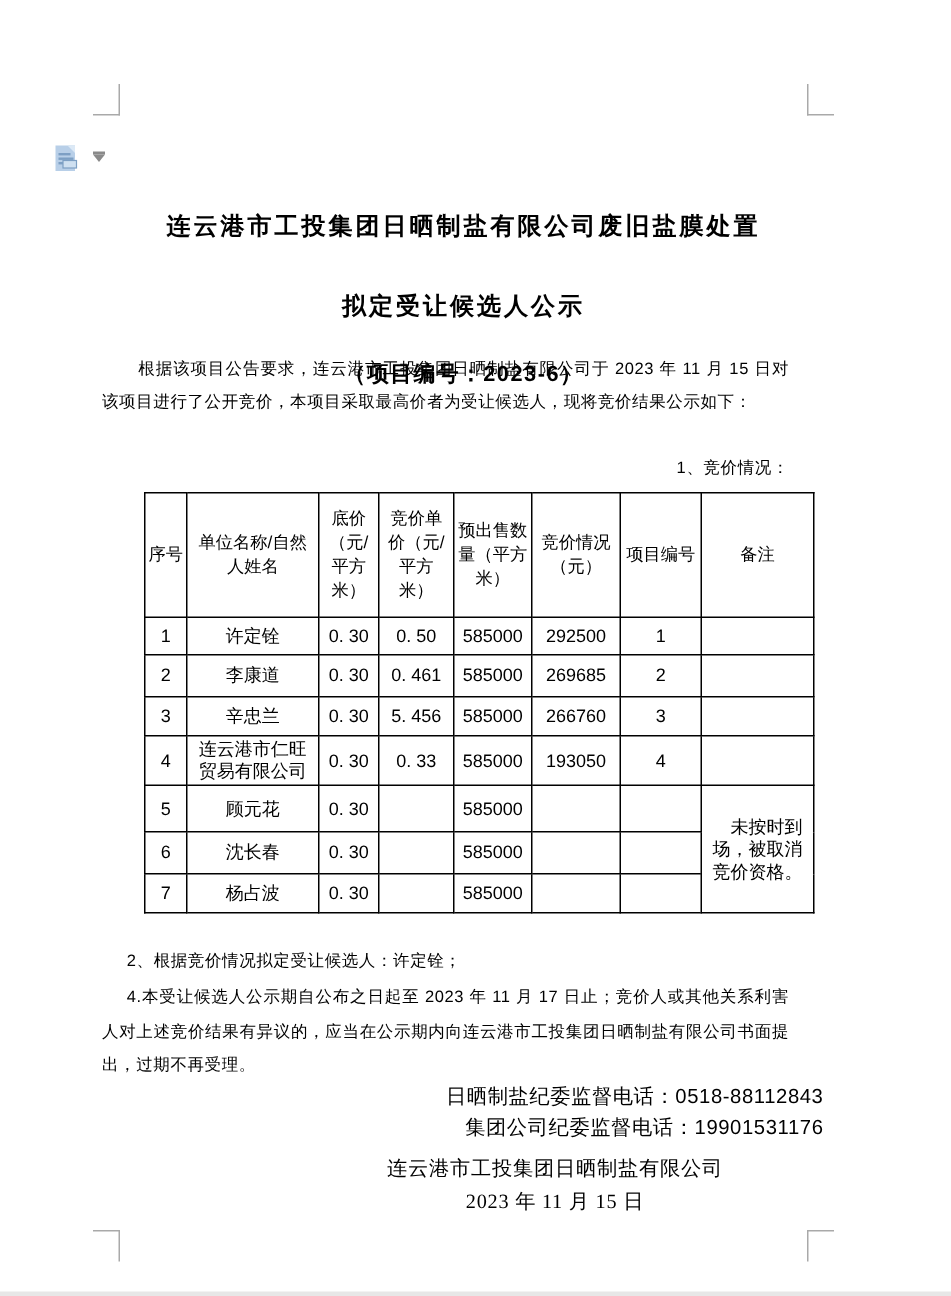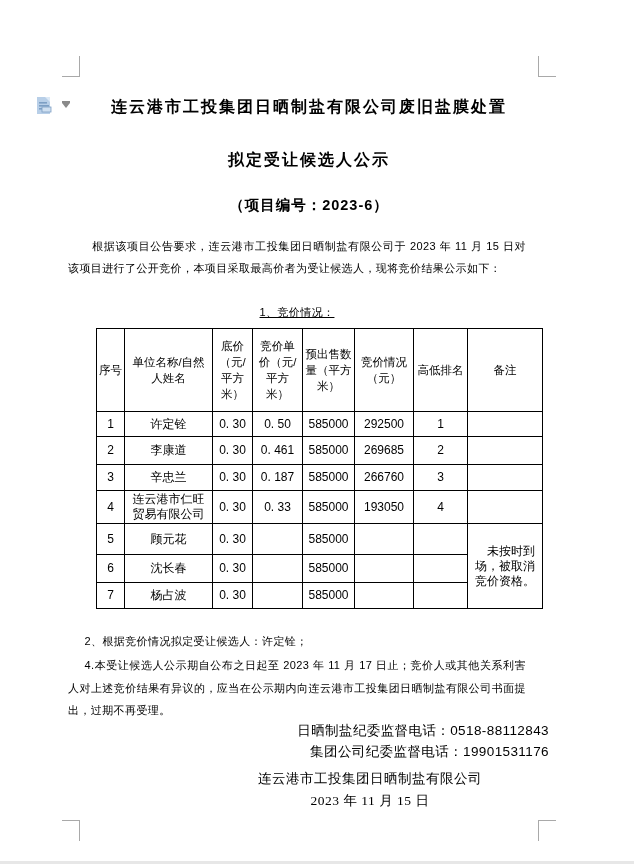--- a/index.html
+++ b/index.html
@@ -15,28 +15,28 @@
     border-top:5px solid #8a8a8a;}
   .paste-caret::before{content:"";position:absolute;left:-4px;top:-7px;width:8px;height:1.5px;background:#8a8a8a;}
 
   
   .mark{width:17px;height:20px;border:0 solid #a9a9a9;}
   .mark.tl{left:62px;top:56px;border-right-width:1px;border-bottom-width:1px;}
   .mark.tr{left:538px;top:56px;border-left-width:1px;border-bottom-width:1px;}
   .mark.bl{left:62px;top:820px;border-right-width:1px;border-top-width:1px;}
   .mark.br{left:538px;top:820px;border-left-width:1px;border-top-width:1px;}
 
-  .title{left:79px;width:460px;text-align:center;font-weight:bold;font-size:16px;letter-spacing:2px;}
+  .title{left:79px;width:460px;text-align:center;font-weight:bold;font-size:16px;letter-spacing:2px;margin-top:44px;}
   .t1{top:97px;}
   .t2{top:150px;}
   .proj{top:196px;font-size:14.5px;letter-spacing:1px;}
 
   .para{left:68px;width:458px;font-size:11px;line-height:22px;text-align:justify;letter-spacing:0.4px;}
   .p1{top:235px;text-indent:2.2em;}
-  .sec1{top:301px;text-align:center;text-decoration:underline;}
+  .sec1{top:301px;text-align:right;}
   .p2{top:630px;text-indent:1.5em;}
   .p3{top:654px;text-indent:1.5em;line-height:22.5px;}
   .phone{left:91px;top:722px;font-size:13.5px;letter-spacing:0.4px;text-align:right;width:458px;}
   .phone2{top:743px;}
   .sig{left:145px;top:770px;width:450px;text-align:center;font-size:13.5px;letter-spacing:0.5px;font-family:Liberation Serif, serif;}
   .date{top:792px;}
 
   table.bid{position:absolute;left:96px;top:328px;border-collapse:collapse;table-layout:fixed;}
   table.bid td,table.bid th{border:1px solid #000;text-align:center;vertical-align:middle;
       font-weight:normal;padding:1px 2px;overflow:hidden;}
@@ -89,21 +89,21 @@
       <col style="width:75px">
   </colgroup>
   <tbody>
       <tr>
     <th>序号</th>
     <th>单位名称/自然人姓名</th>
     <th>底价（元/平方米）</th>
     <th>竞价单价（元/平方米）</th>
     <th>预出售数量（平方米）</th>
     <th>竞价情况（元）</th>
-    <th>高低排名</th>
+    <th>项目编号</th>
     <th>备注</th>
   </tr>
   <tr class="r1">
     <td>1</td>
     <td>许定铨</td>
     <td>0. 30</td>
     <td>0. 50</td>
     <td>585000</td>
     <td>292500</td>
     <td>1</td>
@@ -116,21 +116,21 @@
     <td>0. 461</td>
     <td>585000</td>
     <td>269685</td>
     <td>2</td>
     <td></td>
   </tr>
   <tr class="r3">
     <td>3</td>
     <td>辛忠兰</td>
     <td>0. 30</td>
-    <td>0. 187</td>
+    <td>5. 456</td>
     <td>585000</td>
     <td>266760</td>
     <td>3</td>
     <td></td>
   </tr>
   <tr class="r4">
     <td>4</td>
     <td>连云港市仁旺贸易有限公司</td>
     <td>0. 30</td>
     <td>0. 33</td>

